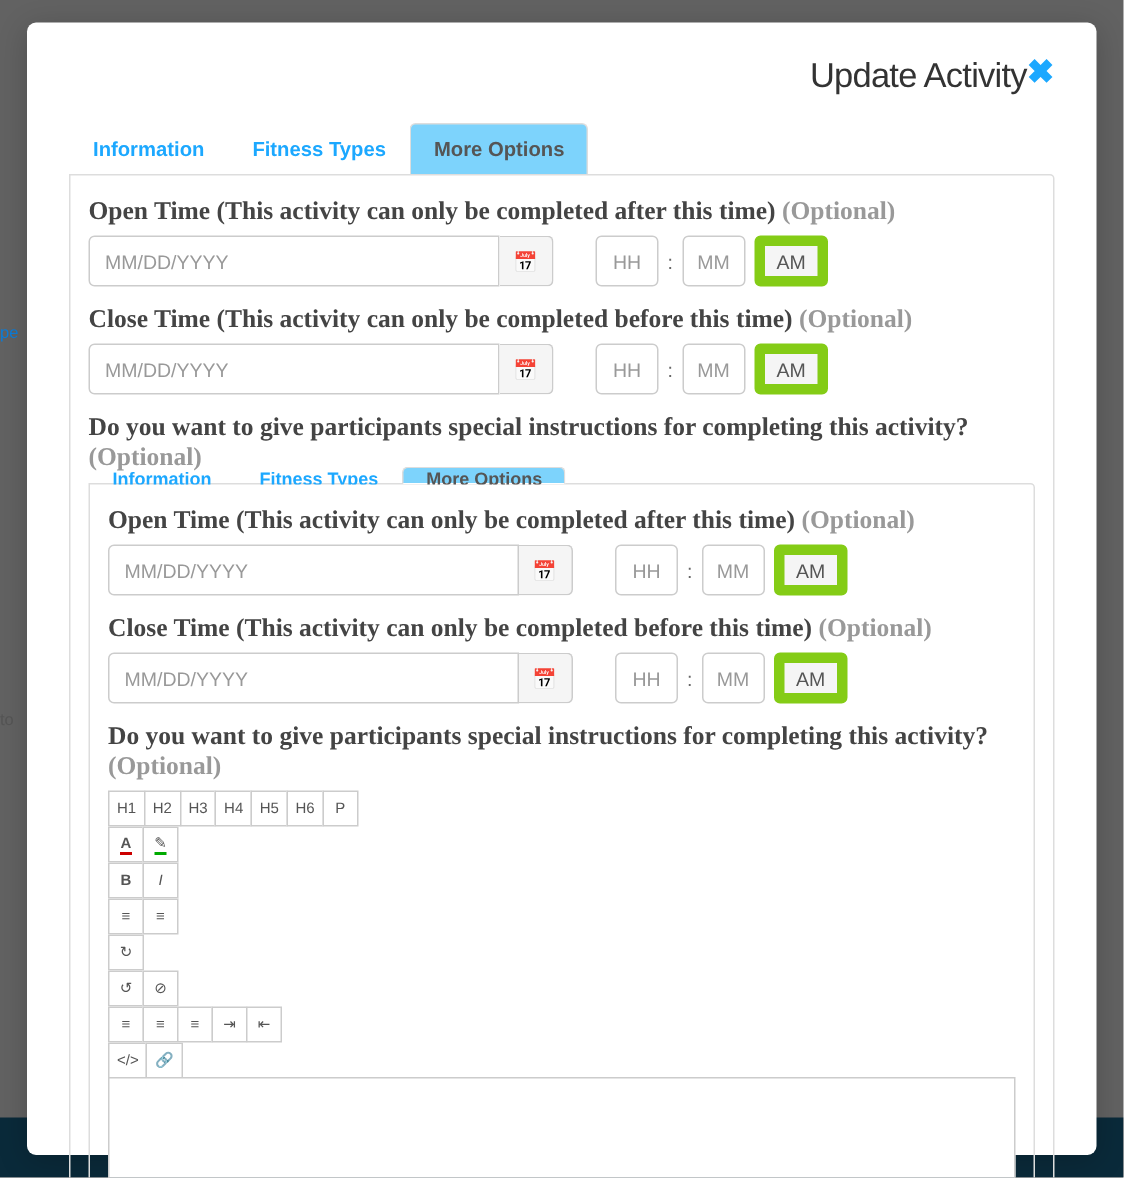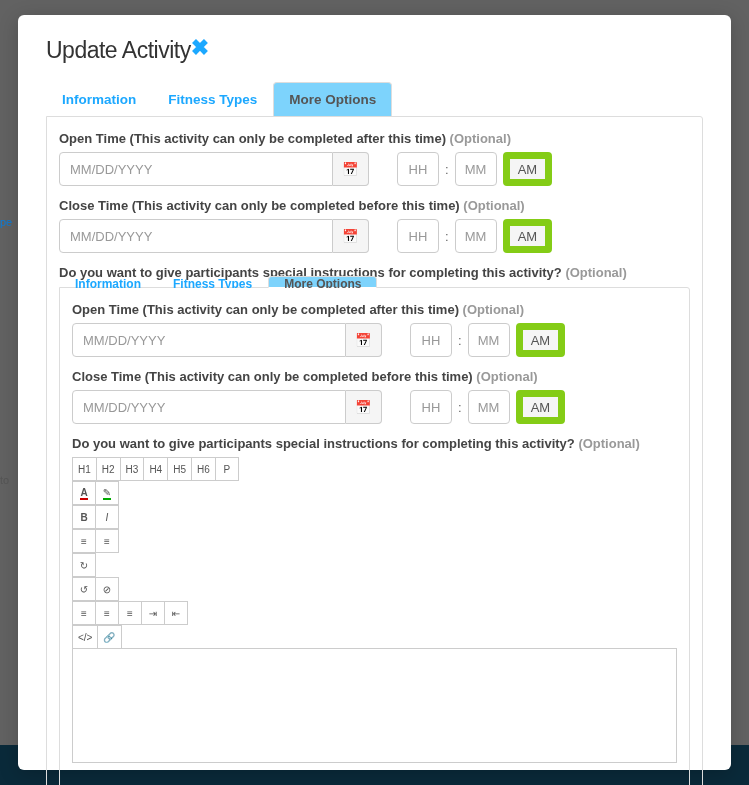--- a/index.html
+++ b/index.html
@@ -2,30 +2,30 @@
 <html><head>
 <meta charset="utf-8">
 <style>
 * { box-sizing: border-box; margin: 0; padding: 0; }
 body { font-family: -apple-system, BlinkMacSystemFont, "Segoe UI", Arial, sans-serif; background: #888; width: 749px; height: 785px; overflow: hidden; position: relative; }
 .backdrop { position: absolute; inset: 0; background: rgba(60,60,60,0.5); }
 .bg-text { position: absolute; left: 0; top: 216px; font-size: 11px; color: #0b7dda; }
 .bg-text2 { position: absolute; left: 0; top: 474px; font-size: 11px; color: #555; }
 .bg-bottom { position: absolute; left: 0; right: 0; bottom: 0; height: 40px; background: #0a2a3a; }
 .modal { position: absolute; top: 15px; left: 18px; right: 18px; bottom: 15px; background: #fff; border-radius: 6px; box-shadow: 0 4px 20px rgba(0,0,0,.2); padding: 22px 28px; display: flex; flex-direction: column; }
-.modal-header { display: flex; justify-content: flex-start; align-items: flex-start; margin-bottom: 18px; }
+.modal-header { display: flex; justify-content: flex-end; align-items: flex-start; margin-bottom: 18px; }
 .modal-title { font-family: "Helvetica Neue", Arial, sans-serif; font-size: 23px; font-weight: 400; color: #333; letter-spacing: -0.5px; }
 .close-btn { color: #1ca8ff; font-size: 22px; font-weight: 900; cursor: pointer; line-height: 1; }
 .tabs { display: flex; margin-bottom: -1px; }
 .tab { padding: 9px 15px; font-size: 13.5px; font-weight: 600; color: #1ca8ff; cursor: pointer; border: 1px solid transparent; }
 .tab.active { color: #555; background: #7dd3fc; border: 1px solid #ddd; border-bottom: 1px solid #fff; border-radius: 4px 4px 0 0; }
 .panel { border: 1px solid #ddd; border-radius: 0 3px 3px 3px; padding: 14px 12px 10px 12px; }
 .panel.nested { margin-top: 0; }
 .group { margin-bottom: 12px; }
-.label { font-size: 13px; font-weight: 700; color: #444; margin-bottom: 6px; display: block; }
+.label { font-size: 17px; font-weight: 700; color: #444; margin-bottom: 6px; display: block; font-family: Liberation Serif, serif; }
 .optional { font-weight: 600; color: #999; }
 .row { display: flex; align-items: center; gap: 0; }
 .date-wrap { display: flex; width: 310px; }
 .date-input { flex: 1; height: 34px; border: 1px solid #ccc; border-radius: 4px 0 0 4px; padding: 0 10px; font-size: 13px; color: #555; background: #fff; }
 .date-input::placeholder { color: #999; }
 .date-btn { width: 36px; height: 34px; border: 1px solid #ccc; border-left: none; background: #f5f5f5; border-radius: 0 4px 4px 0; display: flex; align-items: center; justify-content: center; cursor: pointer; color: #555; }
 .time-wrap { display: flex; align-items: center; margin-left: 28px; }
 .time-input { width: 42px; height: 34px; border: 1px solid #ccc; border-radius: 4px; text-align: center; font-size: 13px; color: #555; }
 .time-input::placeholder { color: #999; }
 .colon { padding: 0 6px; color: #666; font-size: 13px; }

